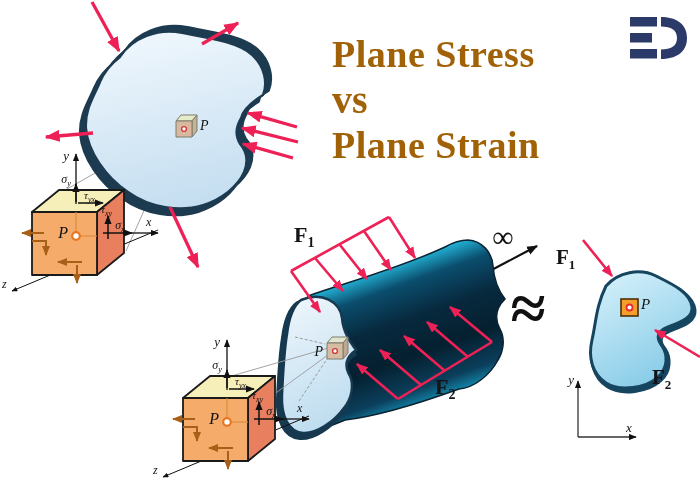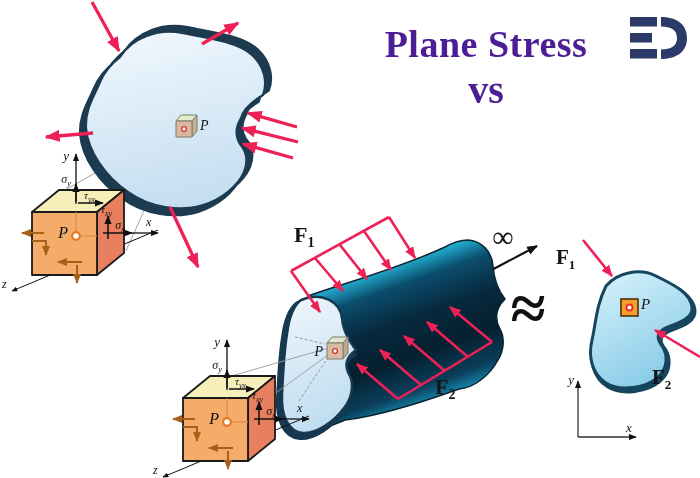--- a/index.html
+++ b/index.html
@@ -1,20 +1,20 @@
 <!DOCTYPE html>
 <html><head>
 <meta charset="utf-8">
 <style>
   html,body{margin:0;padding:0;background:#fff;}
   .canvas{position:relative;width:700px;height:478px;background:#ffffff;overflow:hidden;
           font-family:"Liberation Serif","DejaVu Serif",serif;}
   .art{position:absolute;left:0;top:0;}
-  .title-block{position:absolute;left:332px;top:20px;width:308px;text-align:center;
-               color:#4c1d95;font-weight:700;}
+  .title-block{position:absolute;left:332px;top:30px;width:308px;text-align:left;
+               color:#a16207;font-weight:700;}
   .t1{font-size:38px;line-height:48px;letter-spacing:.5px;}
   .t2{font-size:40px;line-height:44px;}
   .t3{font-size:38px;line-height:46px;letter-spacing:.5px;}
   .logo{position:absolute;left:630px;top:16px;}
   text{font-family:"Liberation Serif","DejaVu Serif",serif;}
   .mlab{font-style:italic;fill:#111;}
   .flab{font-weight:700;fill:#131318;}
   .sym{fill:#111;}
 </style>
 </head>
@@ -191,20 +191,21 @@
       <path d="M578,437 L636,437" marker-end="url(#mb)"></path>
     </g>
     <text class="mlab" x="574" y="384" font-size="13" text-anchor="end">y</text>
     <text class="mlab" x="629" y="432" font-size="13" text-anchor="middle">x</text>
   </g>
 </svg>
 
 <div class="title-block">
   <div class="t1">Plane Stress</div>
   <div class="t2">vs</div>
+  <div class="t3">Plane Strain</div>
 </div>
 
 <svg class="logo" width="62" height="44" viewBox="0 0 62 44">
   <g fill="#2b3a68">
     <rect x="0" y="1" width="27" height="9.5"></rect>
     <rect x="0" y="17" width="22" height="9.5"></rect>
     <rect x="0" y="33" width="27" height="9.5"></rect>
     <path d="M31,1 C45,1 57,7 57,22 C57,37 45,43 31,43 L31,33.5 C41,33.5 47,30 47,22 C47,14 41,10.5 31,10.5 Z"></path>
   </g>
 </svg>

